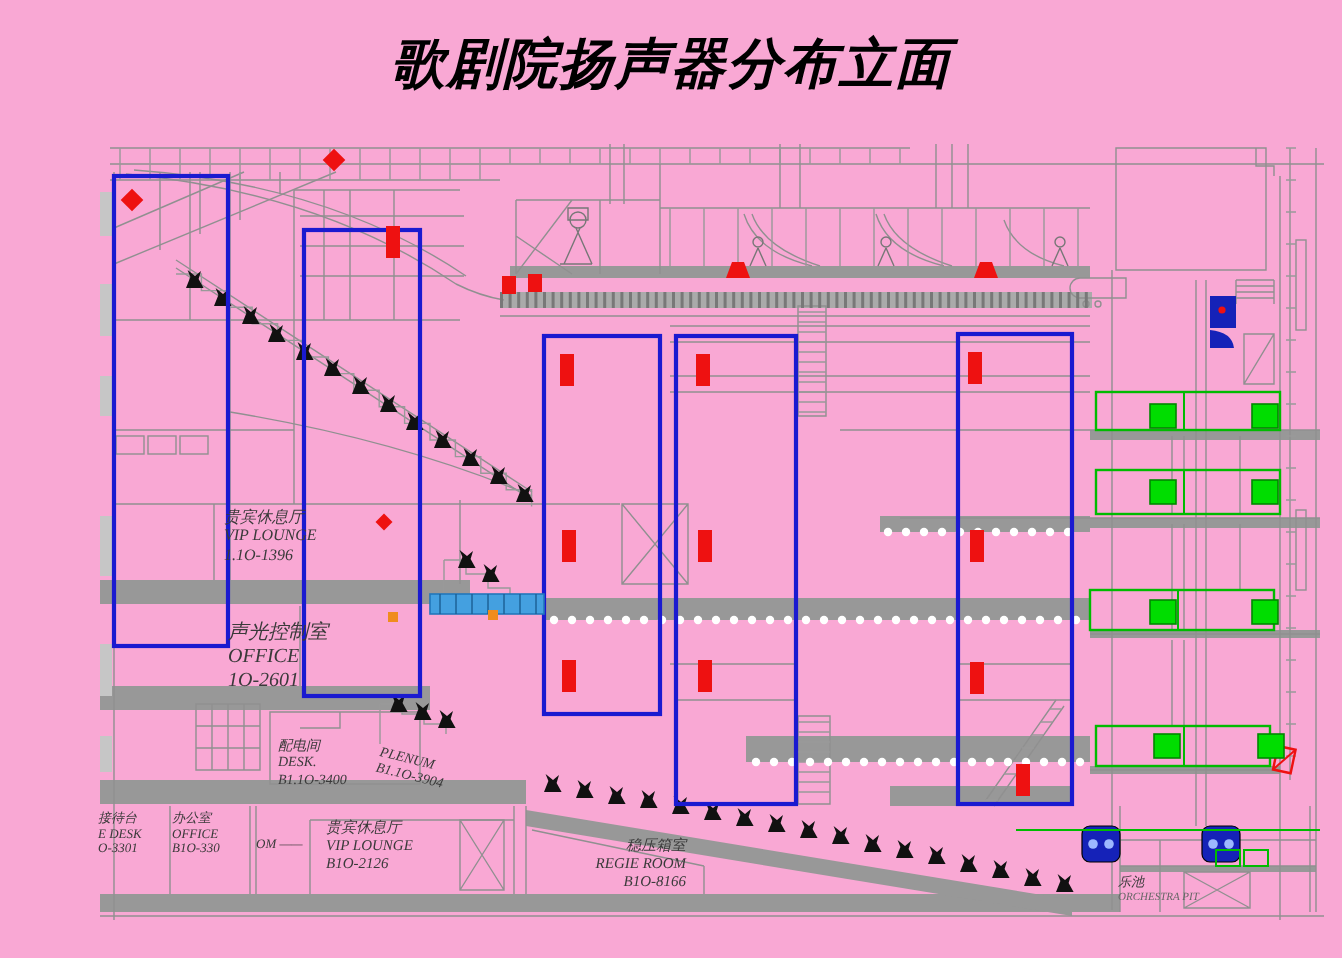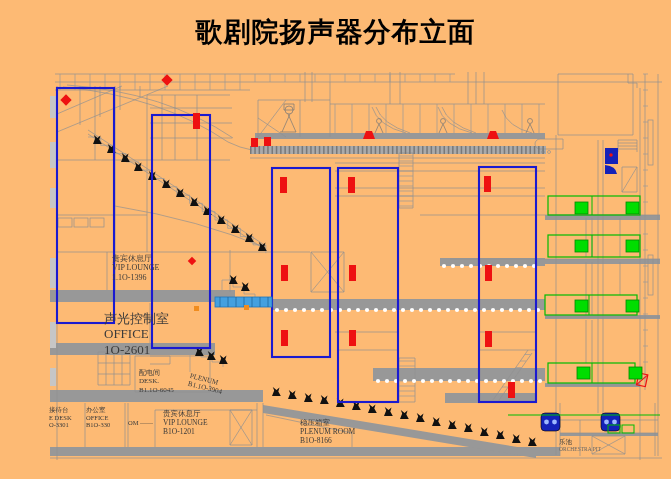--- a/index.html
+++ b/index.html
@@ -1,25 +1,25 @@
 <!DOCTYPE html>
 <html><head>
 <meta charset="utf-8">
 <style>
   html,body{margin:0;padding:0;background:#fff;}
-  .stage{position:relative;width:671px;height:479px;background:#fdba74;overflow:hidden;
-         font-family:"Liberation Sans",sans-serif;}
+  .stage{position:relative;width:671px;height:479px;background:#f9a8d4;overflow:hidden;
+         font-family:"Liberation Sans",sans-serif;font-style:italic;}
   .title{position:absolute;top:14px;left:0;width:100%;text-align:center;
          font-size:27px;font-weight:bold;color:#000;letter-spacing:1px;}
   svg.cad{position:absolute;left:0;top:0;}
   .lbl{position:absolute;color:#3a3a3a;font-family:"Liberation Serif",serif;
        line-height:1.18;white-space:nowrap;}
   .lbl div{white-space:nowrap;}
   .rot{transform:rotate(14deg);transform-origin:left top;}
-  .ctr{text-align:left;padding-left:37px;}
+  .ctr{text-align:right;}
 </style>
 </head>
 <body>
 
 <div class="stage">
 
   <div class="title">歌剧院扬声器分布立面</div>
 
   <svg class="cad" width="671" height="479" viewBox="0 0 671 479">
 
@@ -278,52 +278,52 @@
         <rect x="608" y="425" width="12" height="8" fill="none" stroke="#00bb00" stroke-width="1"></rect>
         <rect x="622" y="425" width="12" height="8" fill="none" stroke="#00bb00" stroke-width="1"></rect>
       </g>
   </svg>
 
   <div class="lbl" style="left:112px;top:254px;font-size:8px">
     <div>贵宾休息厅</div>
       <div>VIP LOUNGE</div>
       <div>1.1O-1396</div>
   </div>
-  <div class="lbl" style="left:104px;top:311px;font-size:13px">
+  <div class="lbl" style="left:114px;top:311px;font-size:10px">
     <div>声光控制室</div>
       <div>OFFICE</div>
       <div>1O-2601</div>
   </div>
   <div class="lbl" style="left:139px;top:369px;font-size:7px">
     <div>配电间</div>
       <div>DESK.</div>
-      <div>B1.1O-6045</div>
+      <div>B1.1O-3400</div>
   </div>
   <div class="lbl rot" style="left:191px;top:372px;font-size:7px">
     <div>PLENUM</div>
       <div>B1.1O-3904</div>
   </div>
   <div class="lbl" style="left:49px;top:406px;font-size:6.5px">
     <div>接待台</div>
       <div>E DESK</div>
       <div>O-3301</div>
   </div>
   <div class="lbl" style="left:86px;top:406px;font-size:6.5px">
     <div>办公室</div>
       <div>OFFICE</div>
       <div>B1O-330</div>
   </div>
   <div class="lbl" style="left:128px;top:419px;font-size:6.5px">OM ——</div>
   <div class="lbl" style="left:163px;top:410px;font-size:7.5px">
     <div>贵宾休息厅</div>
       <div>VIP LOUNGE</div>
-      <div>B1O-1201</div>
+      <div>B1O-2126</div>
   </div>
   <div class="lbl ctr" style="left:263px;top:419px;width:80px;font-size:7.5px">
     <div>稳压箱室</div>
-      <div>PLENUM ROOM</div>
+      <div>REGIE ROOM</div>
       <div>B1O-8166</div>
   </div>
   <div class="lbl" style="left:559px;top:438px;font-size:6.5px">
     <div>乐池</div>
       <div style="font-size:5.5px;color:#666">ORCHESTRA PIT</div>
   </div>
 </div>
 
 </body></html>

